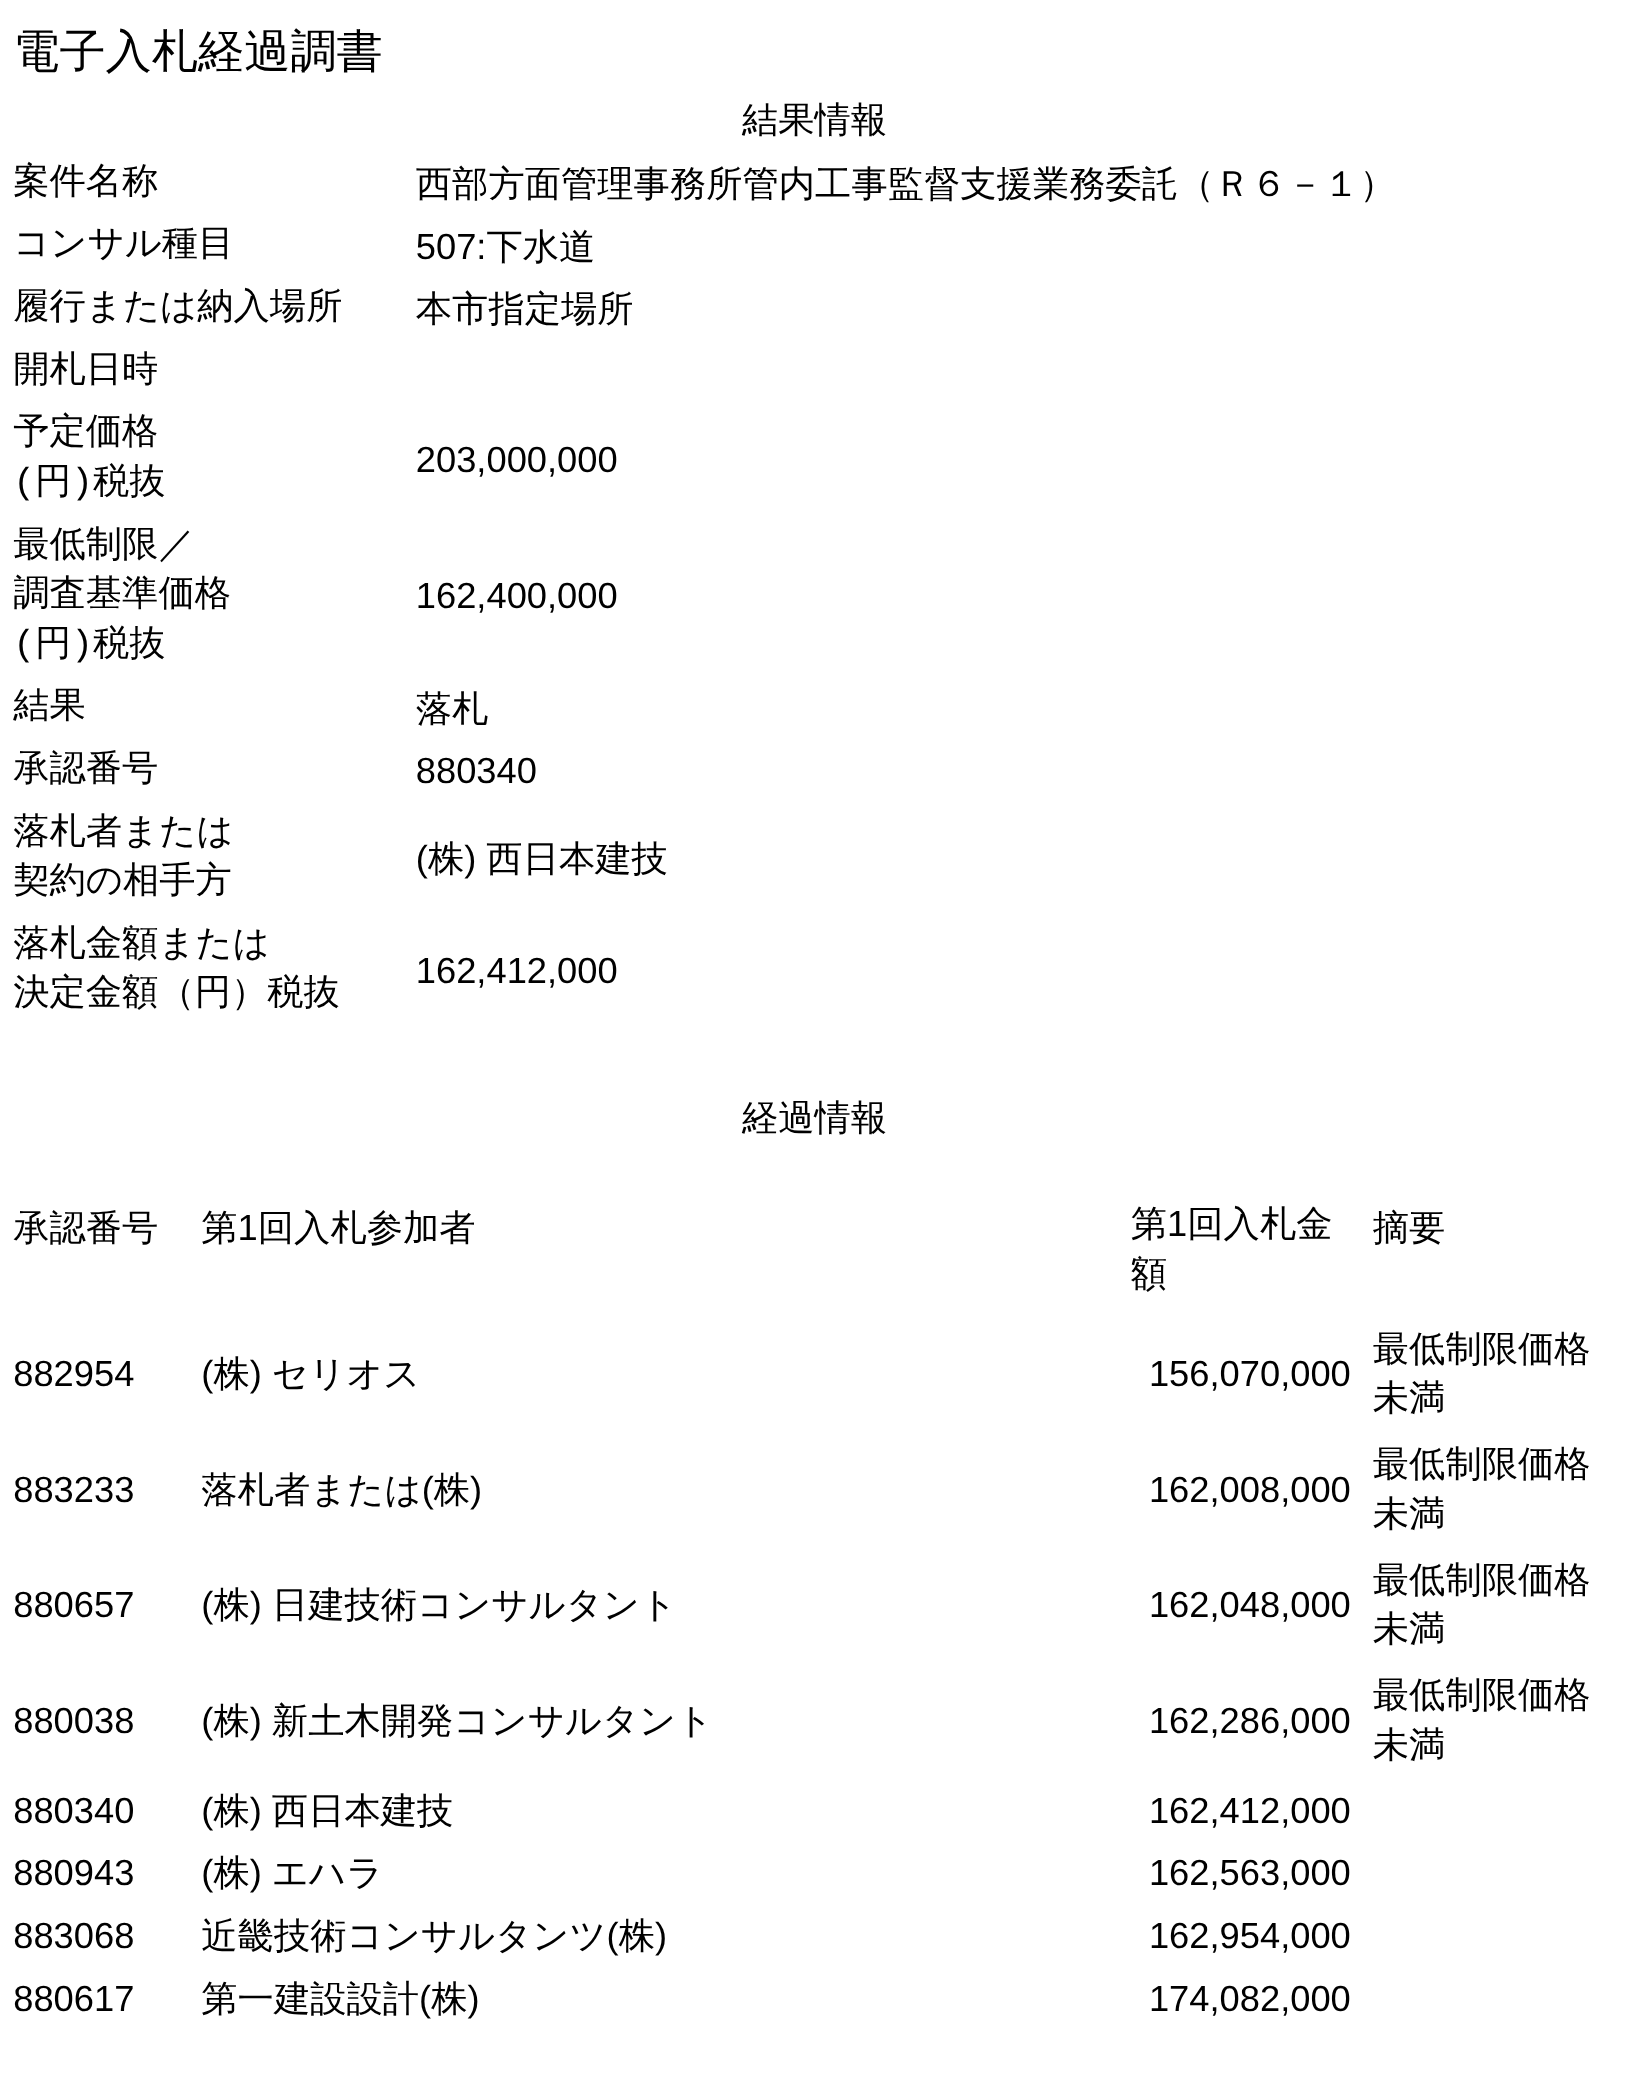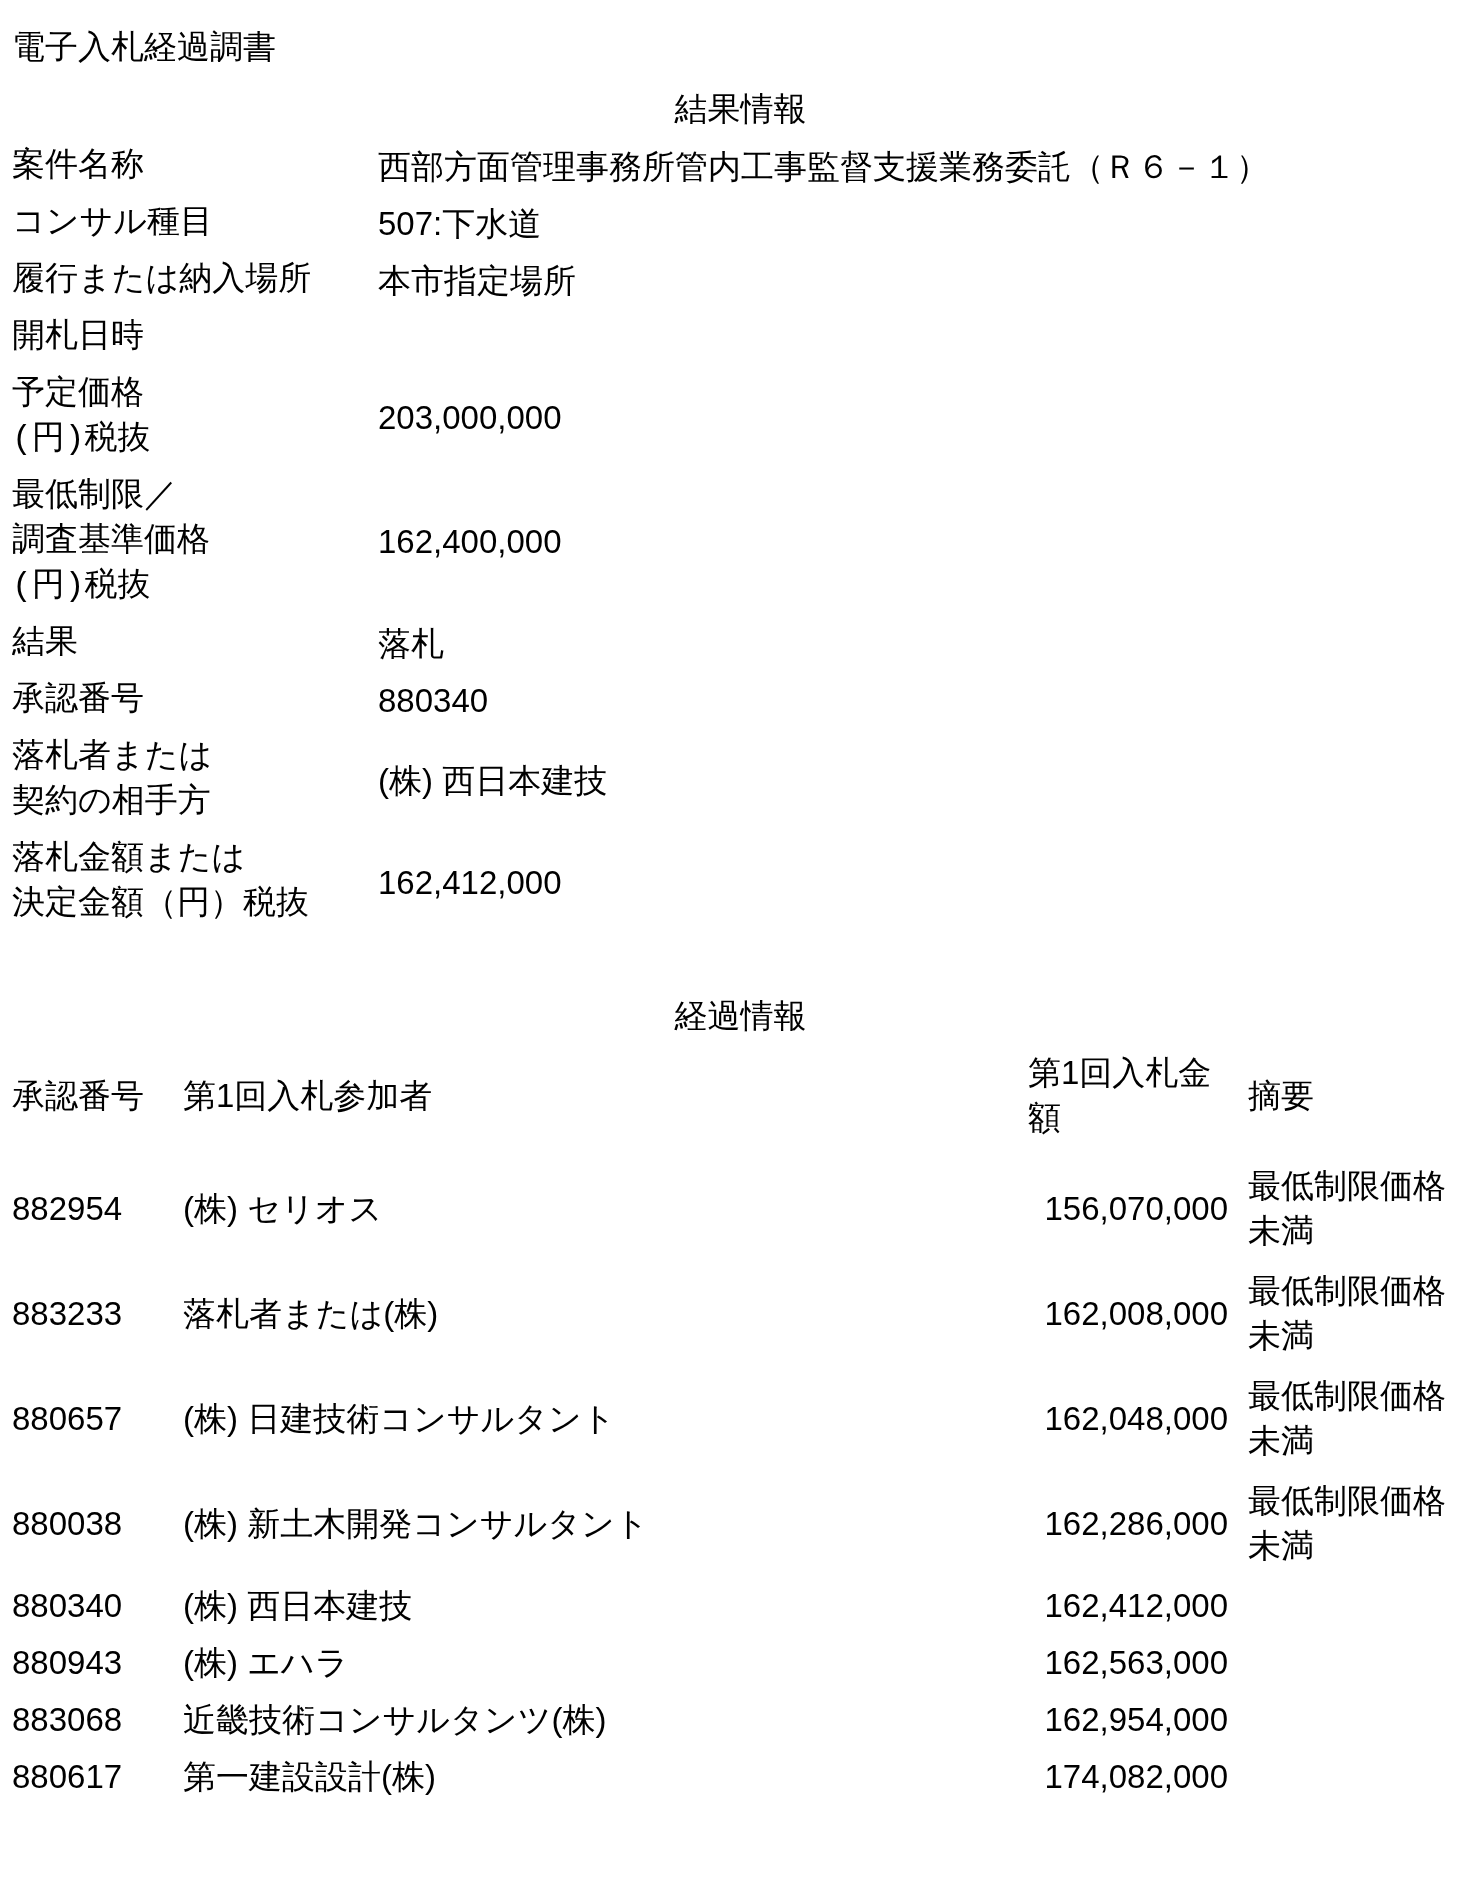--- a/index.html
+++ b/index.html
@@ -12,21 +12,21 @@
     height: 1897px;
     box-sizing: border-box;
     padding: 24px 12px 0 12px;
     font-family: "Liberation Sans", sans-serif;
     font-size: 33px;
     line-height: 45px;
     color: #000000;
     overflow: hidden;
   }
   .doc-title {
-    font-size: 33px;
+    font-size: 42px;
     font-weight: normal;
     margin: 0 0 17px 0;
   }
   .section-heading {
     font-size: 33px;
     font-weight: normal;
     margin: 0 0 13px 0;
     text-align: center;
   }
   .progress-heading {
@@ -66,20 +66,21 @@
   .bid-row.one-line {
     min-height: 45px;
     margin-bottom: 12px;
   }
   .col-amount {
     text-align: right;
     white-space: nowrap;
   }
   .col-amount-header {
     text-align: left;
+    margin-top: 40px;
   }
   .col-remark {
     padding-left: 20px;
   }
   .cell {
     display: block;
   }
 </style>
 </head>
 <body>

